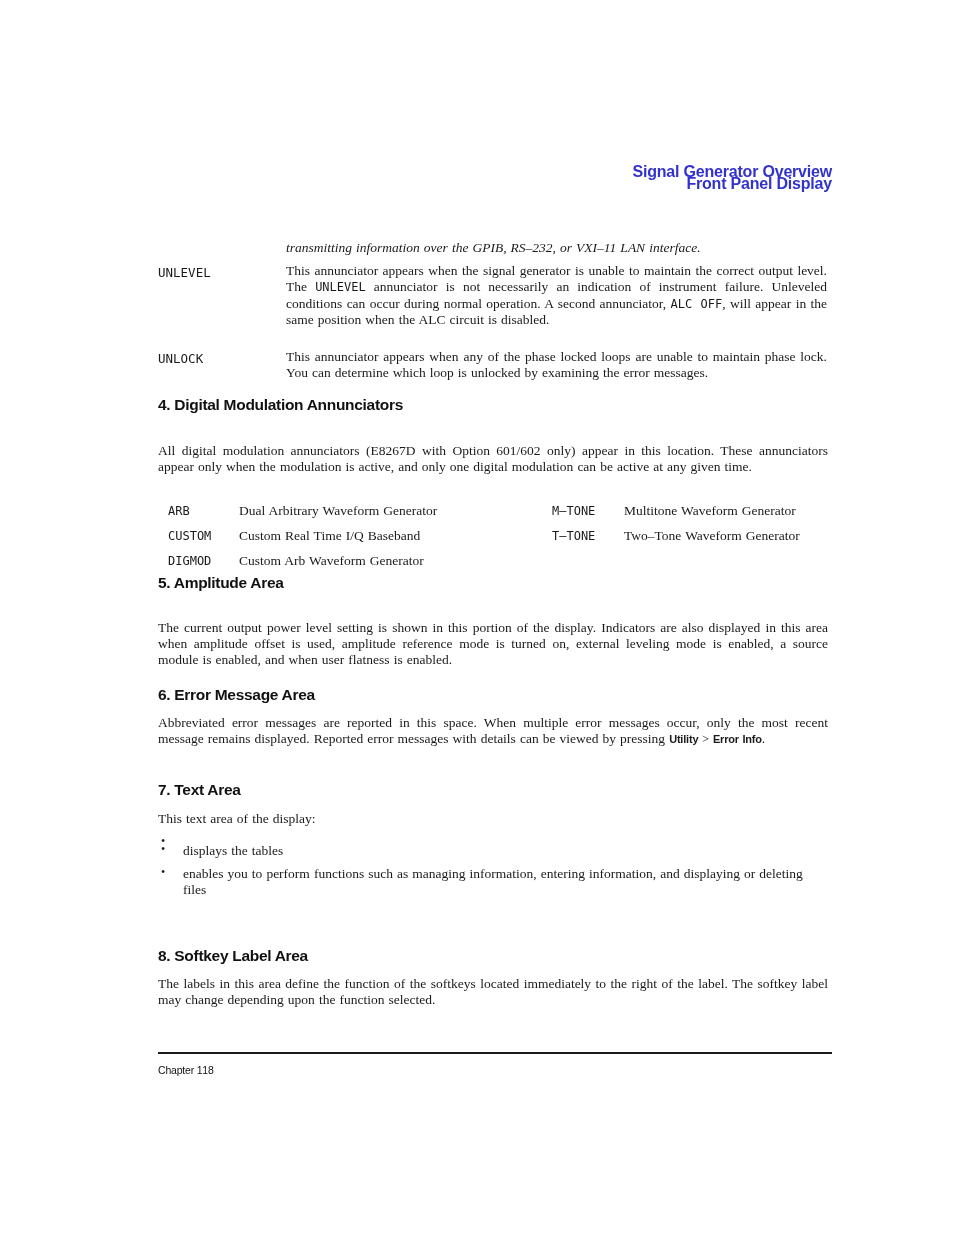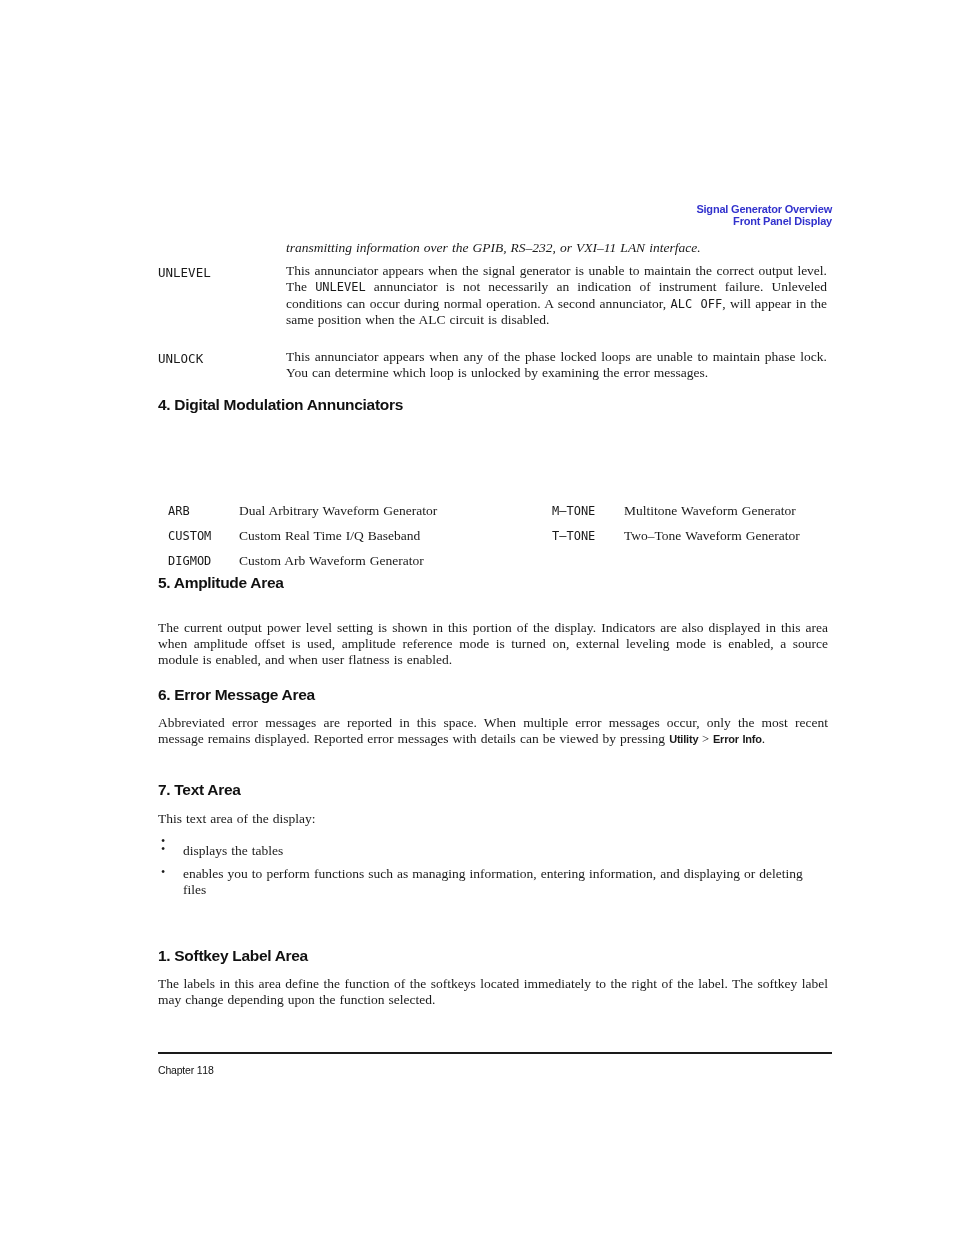--- a/index.html
+++ b/index.html
@@ -15,25 +15,24 @@
   }
 
   
   .doc-header {
     position: absolute;
     top: 166px;
     right: 122px;
     text-align: right;
     font-family: "Liberation Sans", sans-serif;
     font-weight: bold;
-    font-size: 11px;
+    font-size: 16px;
     line-height: 12px;
     letter-spacing: -0.2px;
     color: #3232cd;
-    margin-top: 37px;
   }
 
   
   .para {
     position: absolute;
     margin: 0;
     font-size: 13.5px;
     line-height: 15.8px;
     word-spacing: 0.05em;
     text-align: justify;
@@ -161,20 +160,21 @@
     <span class="term">UNLEVEL</span>
     <p class="def-body"><span>This annunciator appears when the signal generator is unable to maintain the correct output level. The </span><span class="mono-inline">UNLEVEL</span><span> annunciator is not necessarily an indication of instrument failure. Unleveled conditions can occur during normal operation. A second annunciator, </span><span class="mono-inline">ALC OFF</span><span>, will appear in the same position when the ALC circuit is disabled.</span></p>
   </div>
 
   <div class="def def-unlock">
     <span class="term">UNLOCK</span>
     <p class="def-body">This annunciator appears when any of the phase locked loops are unable to maintain phase lock. You can determine which loop is unlocked by examining the error messages.</p>
   </div>
 
   <h2 class="sec-heading h4">4. Digital Modulation Annunciators</h2>
+  <p class="para p4">All digital modulation annunciators (E8267D with Option 601/602 only) appear in this location. These annunciators appear only when the modulation is active, and only one digital modulation can be active at any given time.</p>
 
   <div class="dm-table">
     <div class="dm-row">
       <span class="dm-term">ARB</span>
       <span class="dm-desc">Dual Arbitrary Waveform Generator</span>
       <span class="dm-term">M–TONE</span>
       <span class="dm-desc">Multitone Waveform Generator</span>
     </div>
     <div class="dm-row">
       <span class="dm-term">CUSTOM</span>
@@ -197,21 +197,21 @@
   <p class="para p6"><span>Abbreviated error messages are reported in this space. When multiple error messages occur, only the most recent message remains displayed. Reported error messages with details can be viewed by pressing </span><span class="softkey">Utility</span><span class="softkey-sep"> <span>&gt;</span> </span><span class="softkey">Error Info</span><span>.</span></p>
 
   <h2 class="sec-heading h7">7. Text Area</h2>
   <p class="para p7-intro">This text area of the display:</p>
   <ul class="bullets">
     <li><span class="bullet-glyph">•</span></li>
     <li><span class="bullet-glyph">•</span><span>displays the tables</span></li>
     <li><span class="bullet-glyph">•</span><span>enables you to perform functions such as managing information, entering information, and displaying or deleting files</span></li>
   </ul>
 
-  <h2 class="sec-heading h8">1. Softkey Label Area</h2>
+  <h2 class="sec-heading h8">8. Softkey Label Area</h2>
   <p class="para p8">The labels in this area define the function of the softkeys located immediately to the right of the label. The softkey label may change depending upon the function selected.</p>
 
   <div class="footer-rule"></div>
   <div class="footer-text">
     <span>Chapter 1</span>
     <span>18</span>
   </div>
 
 </div>
 

